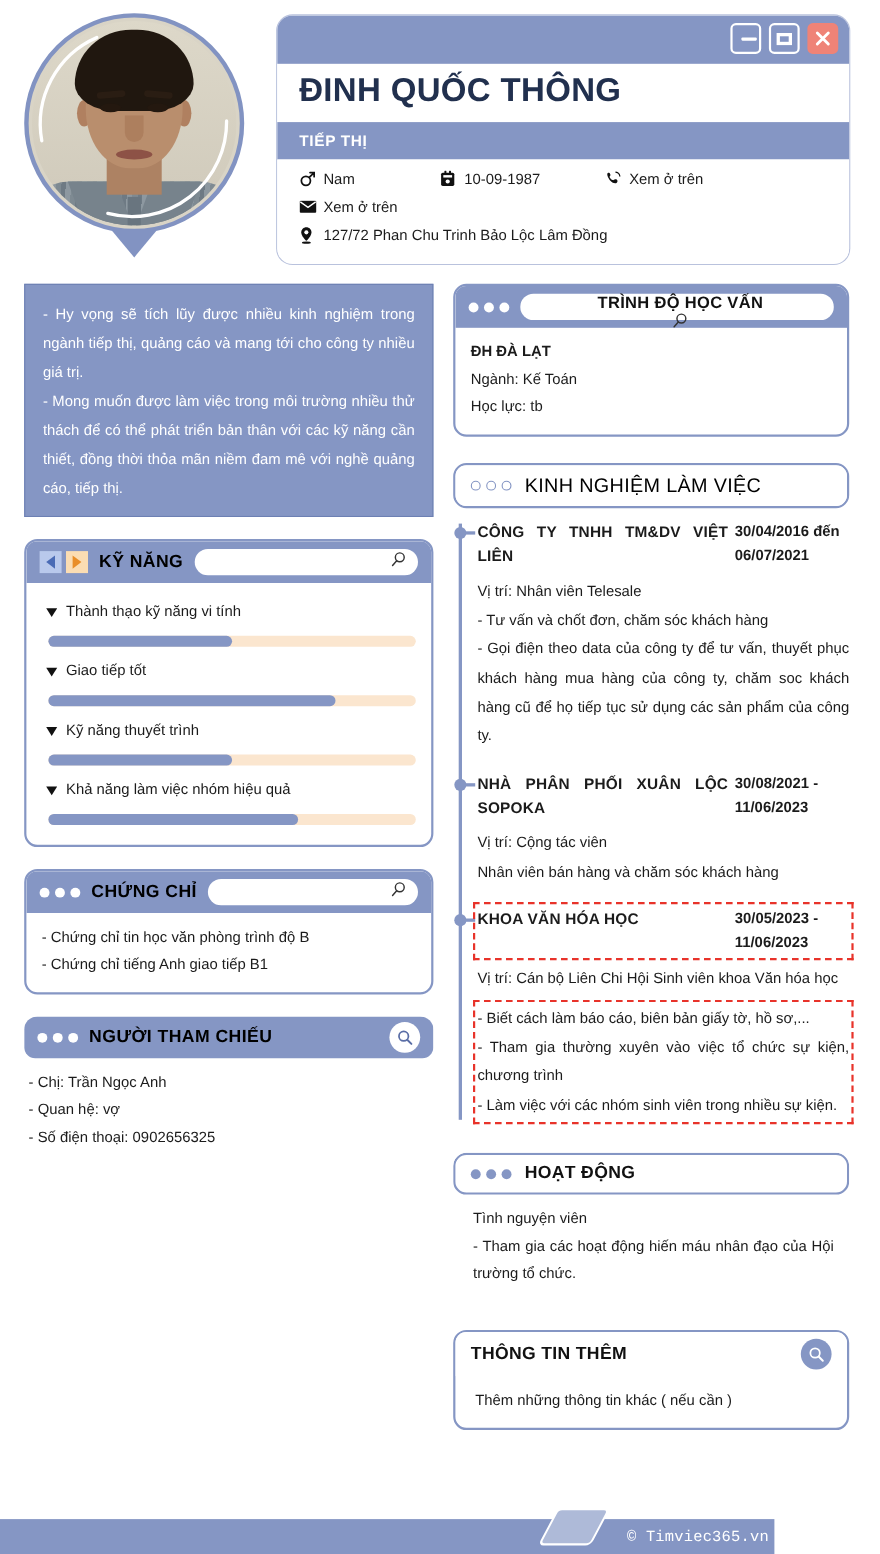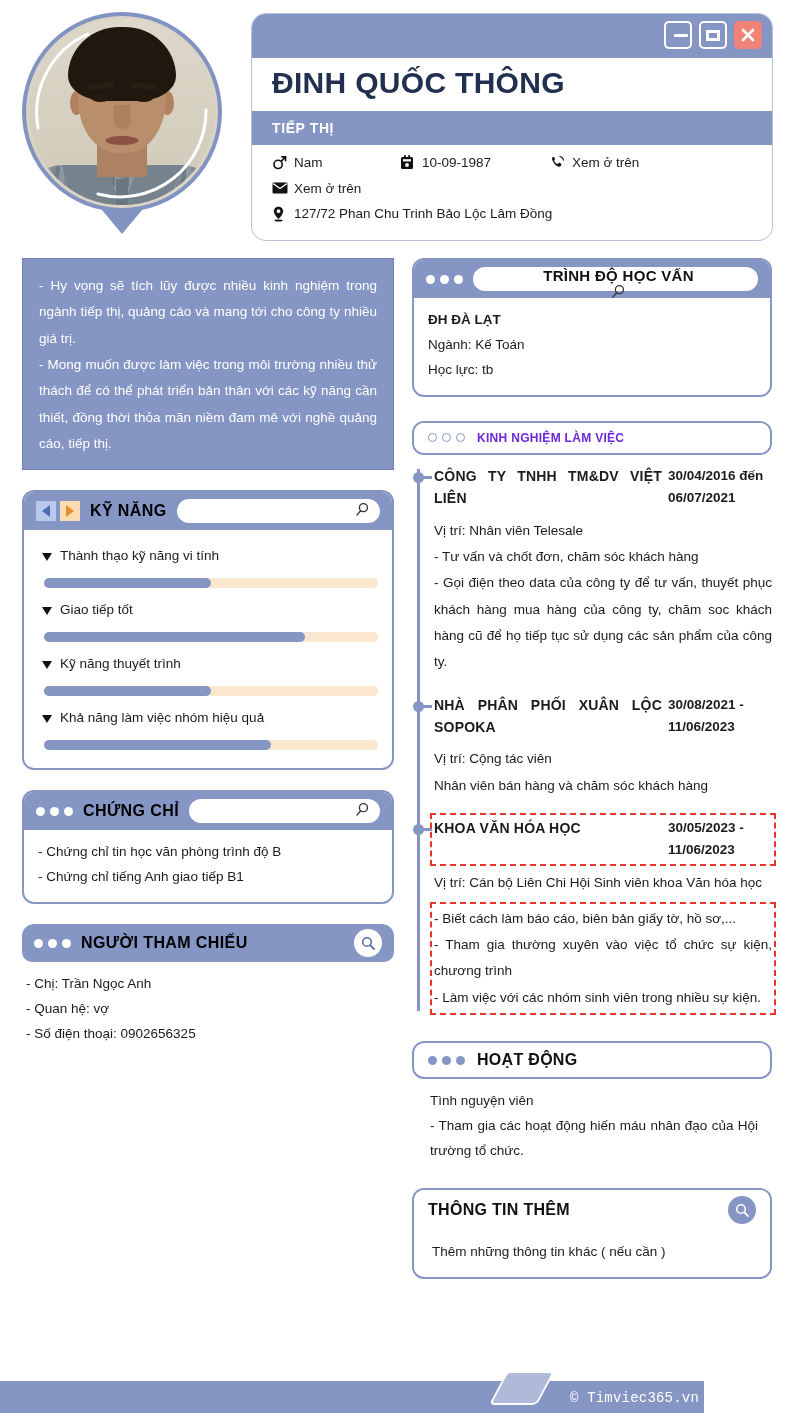--- a/index.html
+++ b/index.html
@@ -386,21 +386,21 @@
       </div>
     </div>
 
     <div class="card" style="margin-top:24px">
       <div style="display:flex; align-items:center; gap:12px; padding:8px 14px; background:#fff;">
         <div class="dots">
             <i class="dot hollow"></i>
             <i class="dot hollow"></i>
             <i class="dot hollow"></i>
           </div>
-        <span style="font-weight:bold; font-size:12px; color:#6d28d9; letter-spacing:.3px">KINH NGHIỆM LÀM VIỆC</span>
+        <span style="font-weight:normal; font-size:18px; color:#000000; letter-spacing:.3px">KINH NGHIỆM LÀM VIỆC</span>
       </div>
     </div>
 
     <div class="exp-wrap">
       <div class="exp-line"></div>
 
       <div class="exp">
         <div class="exp-dot"></div>
         <div class="exp-top">
           <div class="exp-co">CÔNG TY TNHH TM&amp;DV VIỆT LIÊN</div>
@@ -450,21 +450,21 @@
             <i class="dot solid-blue"></i>
           </div>
         <span style="font-weight:bold; font-size:16px; color:#111; letter-spacing:.3px">HOẠT ĐỘNG</span>
       </div>
       <div class="card-bd" style="padding-left:18px">
         <div>Tình nguyện viên</div>
         <div style="text-align:justify">- Tham gia các hoạt động hiến máu nhân đạo của Hội trường tổ chức.</div>
       </div>
     </div>
 
-    <div class="card" style="margin-top:12px">
+    <div class="card" style="margin-top:26px">
       <div style="display:flex; align-items:center; padding:6px 14px; background:#fff;">
         <span style="font-weight:bold; font-size:16px; color:#111; letter-spacing:.3px">THÔNG TIN THÊM</span>
         <div class="search-circle" style="background:#8596c4">
           <svg width="16" height="16" viewBox="0 0 16 16">
               <circle cx="7" cy="7" r="4.3" fill="none" stroke="#ffffff" stroke-width="1.6"></circle>
               <path d="M10.2 10.2 L14 14" stroke="#ffffff" stroke-width="1.8" stroke-linecap="round"></path>
             </svg>
         </div>
       </div>
       <div class="card-bd" style="padding-left:18px">Thêm những thông tin khác ( nếu cần )</div>

